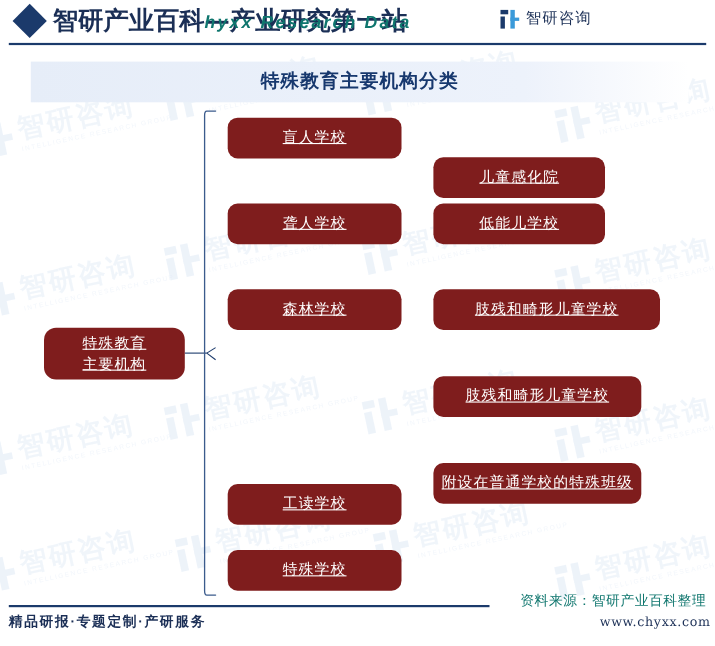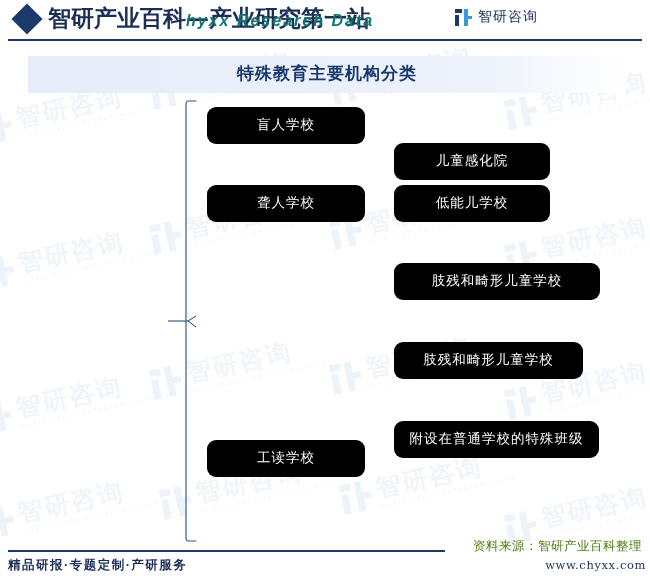--- a/index.html
+++ b/index.html
@@ -154,31 +154,32 @@
 
   
   #diagram {
     position: absolute;
     left: 0; top: 0;
     width: 650px; height: 587px;
     z-index: 3;
   }
   .node {
     position: absolute;
-    background: #000000;
+    background: #7f1d1d;
     border-radius: 9px;
     color: #ffffff;
     display: flex;
     align-items: center;
     justify-content: center;
     text-align: center;
     font-size: 13.5px;
     letter-spacing: 1px;
     line-height: 1.35;
     box-sizing: border-box;
+    text-decoration: underline;
   }
   #root-node {
     left: 40px; top: 298px;
     width: 128px; height: 47px;
     border-radius: 11px;
     font-size: 13.5px;
     white-space: pre-line;
   }
   .node.col-a {
     left: 207px;
@@ -213,21 +214,21 @@
     font-weight: bold;
     color: #1b2f56;
     letter-spacing: 1.5px;
     z-index: 5;
     white-space: nowrap;
   }
   #footer-source {
     position: absolute;
     right: 8px; top: 538px;
     font-size: 12.5px;
-    color: #4d7c0f;
+    color: #0f766e;
     letter-spacing: 0.5px;
     z-index: 5;
     white-space: nowrap;
   }
   #footer-url {
     position: absolute;
     right: 4px; top: 558px;
     font-family: "DejaVu Serif", "Liberation Serif", serif;
     font-size: 11.5px;
     color: #1b2f56;
@@ -448,33 +449,37 @@
 
 <svg id="connector-svg" viewBox="0 0 650 587" xmlns="http://www.w3.org/2000/svg">
   <path d="M168 321 H 188" stroke="#1b3a6b" stroke-width="1" fill="none"></path>
   <path d="M188 321 L 196 316" stroke="#1b3a6b" stroke-width="1" fill="none"></path>
   <path d="M188 321 L 196 327" stroke="#1b3a6b" stroke-width="1" fill="none"></path>
   <path d="M196 101 H 188 Q 186 101 186 105 V 537 Q 186 541 188 541 H 196" stroke="#3b5b8c" stroke-width="1.2" fill="none" stroke-linecap="round"></path>
 </svg>
 
 <div id="diagram">
 
+  <div class="node" id="root-node">特殊教育
+主要机构</div>
 
   <div class="node col-a" style="top:107px">盲人学校</div>
   <div class="node col-b" style="top: 107px; width: 156px; margin-top: 36px;">儿童感化院</div>
 
   <div class="node col-a" style="top:185px">聋人学校</div>
   <div class="node col-b" style="top: 185px; width: 156px;">低能儿学校</div>
 
+  <div class="node col-a" style="top:263px">森林学校</div>
   <div class="node col-b" style="top: 263px; width: 206px;">肢残和畸形儿童学校</div>
 
   <div class="node col-b" style="top: 342px; width: 189px;">肢残和畸形儿童学校</div>
 
   <div class="node col-a" style="top:440px">工读学校</div>
-  <div class="node col-b" style="top: 421px; width: 205px;">附设在普通学校的特殊班级</div>
-
+  <div class="node col-b" style="top: 421px; width: 189px;">附设在普通学校的特殊班级</div>
+
+  <div class="node col-a" style="top:500px">特殊学校</div>
 
 </div>
 
 <div id="footer-rule"></div>
 <div id="footer-left">精品研报·专题定制·产研服务</div>
 <div id="footer-source">资料来源：智研产业百科整理</div>
 <div id="footer-url">www.chyxx.com</div>
 
 </body></html>

